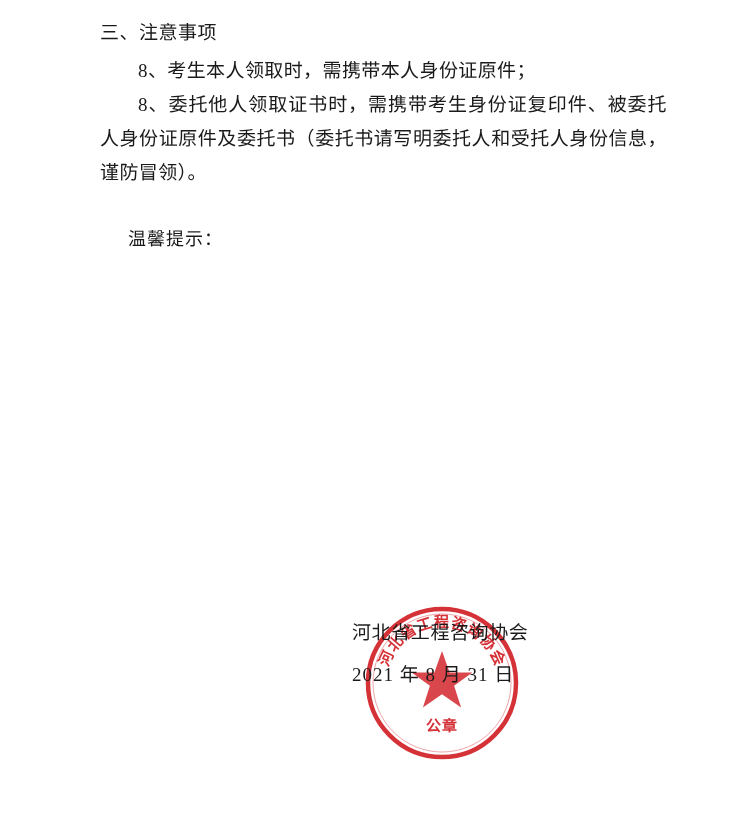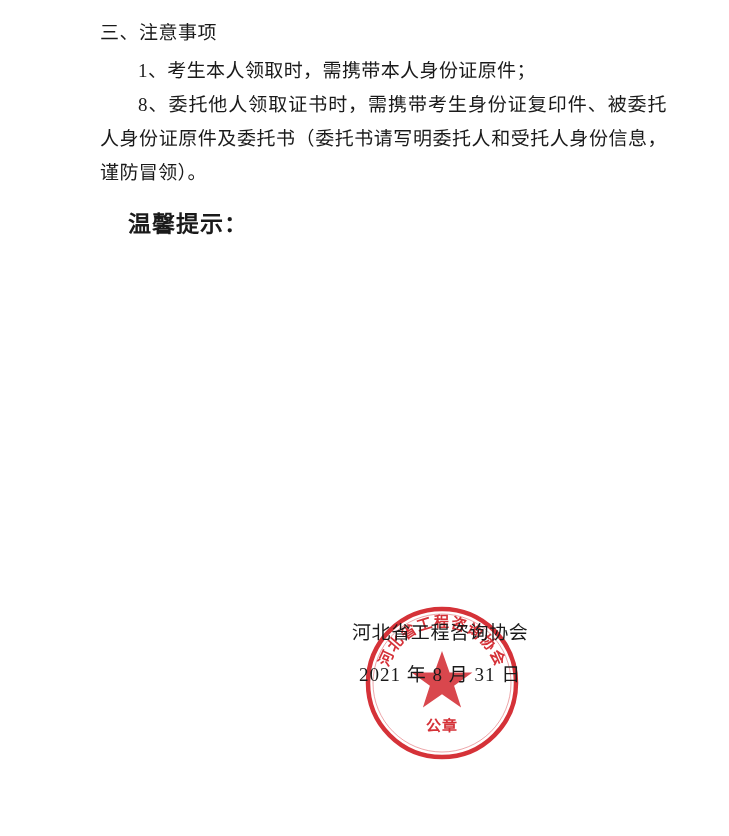--- a/index.html
+++ b/index.html
@@ -39,24 +39,24 @@
     margin: 0;
     text-align: justify;
     text-justify: inter-ideograph;
   }
 
   .indent {
     text-indent: 38px;
   }
 
   .tip-title {
-    font-size: 23px;
+    font-size: 18px;
     line-height: 34px;
-    font-weight: bold;
-    margin: 18px 0 2px 0;
+    font-weight: normal;
+    margin: 32px 0 2px 0;
     text-indent: 28px;
     letter-spacing: 1px;
   }
 
   .body-block {
     margin-top: 4px;
   }
 
   .signature-area {
     position: absolute;
@@ -72,21 +72,20 @@
     top: 12px;
     text-align: left;
     font-size: 19px;
     line-height: 42px;
     letter-spacing: 0.6px;
     z-index: 3;
   }
 
   .sign-date {
     letter-spacing: 1px;
-    text-align: center;
   }
 
   
   .seal {
     position: absolute;
     left: 362px;
     top: 3px;
     width: 160px;
     height: 160px;
     z-index: 2;
@@ -102,21 +101,21 @@
     letter-spacing: 1px;
   }
 </style>
 </head>
 <body>
 
 <div class="page">
 
   <p class="section-heading">三、注意事项</p>
 
-  <p class="para indent">1、考生本人领取时，需携带本人身份证原件；</p>
+  <p class="para indent">8、考生本人领取时，需携带本人身份证原件；</p>
 
   <p class="para indent">8、委托他人领取证书时，需携带考生身份证复印件、被委托人身份证原件及委托书（委托书请写明委托人和受托人身份信息，谨防冒领）。</p>
 
   <p class="tip-title">温馨提示：</p>
 
 
   <div class="signature-area">
 
     <div class="seal">
       <svg width="160" height="160" viewBox="0 0 160 160" xmlns="http://www.w3.org/2000/svg">

